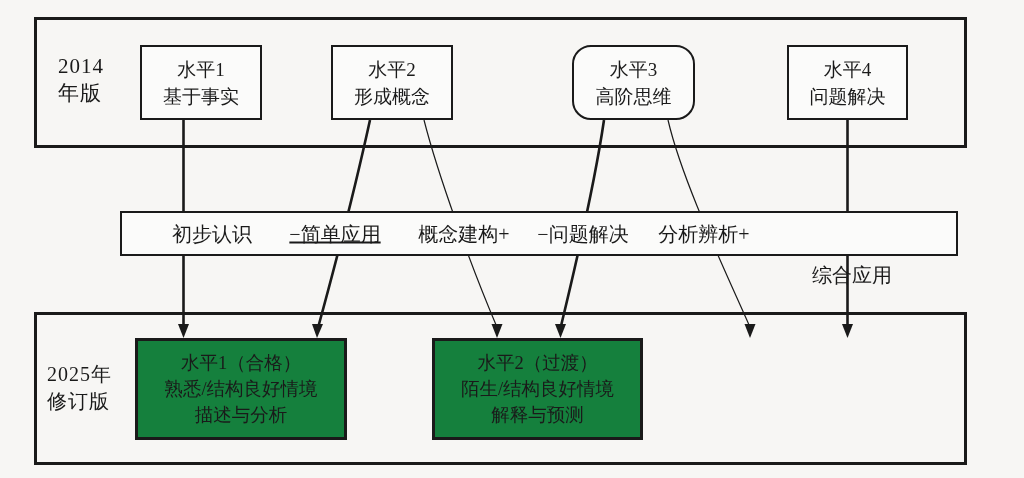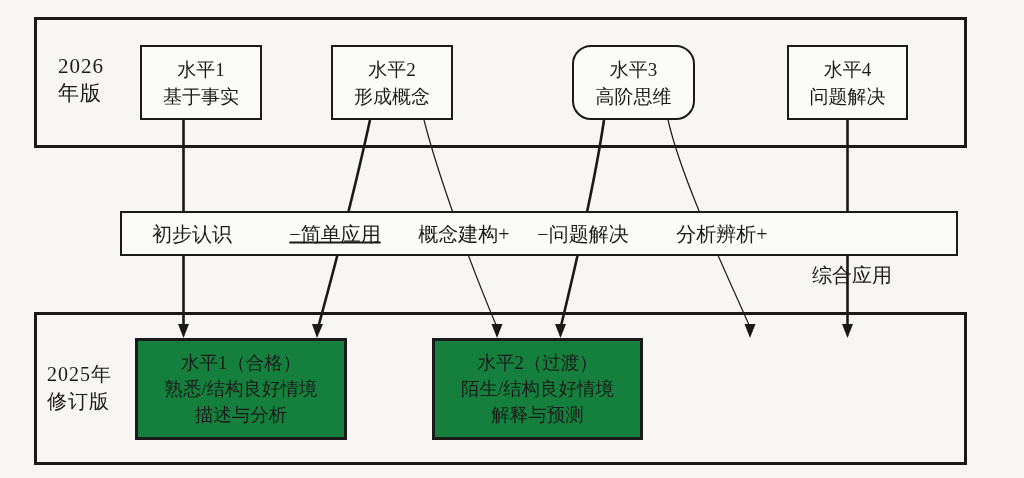--- a/index.html
+++ b/index.html
@@ -80,25 +80,25 @@
     z-index: 3;
     box-sizing: border-box;
     font-size: 20px;
     white-space: nowrap;
   }
   .strip .strip-item {
     position: absolute;
     top: 50%;
     transform: translate(-50%, -50%);
   }
-  .strip .s1 { left: 70px; }
+  .strip .s1 { left: 90px; }
   .strip .s2 { left: 213px; text-decoration: underline; }
   .strip .s3 { left: 342px; }
   .strip .s4 { left: 461px; }
-  .strip .s5 { left: 600px; }
+  .strip .s5 { left: 582px; }
   .strip .s6 { left: 730px; margin-top: 41px; }
 
   .result-box {
     position: absolute;
     top: 338px;
     height: 102px;
     border: 3px solid #1a1a1a;
     background: #15803d;
     z-index: 3;
     box-sizing: border-box;
@@ -138,21 +138,21 @@
     <polygon points="750,338 744.5,324 755.5,324"></polygon>
 
     <path class="thick" d="M 847.5 120 L 847.5 327"></path>
     <polygon points="847.5,338 842,324 853,324"></polygon>
   </svg>
 
   <div class="frame top-frame"></div>
   <div class="frame bottom-frame"></div>
 
   <div class="side-label y2017">
-    <span>2026</span>
+    <span>2014</span>
     <span>年版</span>
   </div>
 
   <div class="level-box b1">
     <span>水平1</span>
     <span>基于事实</span>
   </div>
   <div class="level-box b2">
     <span>水平2</span>
     <span>形成概念</span>

